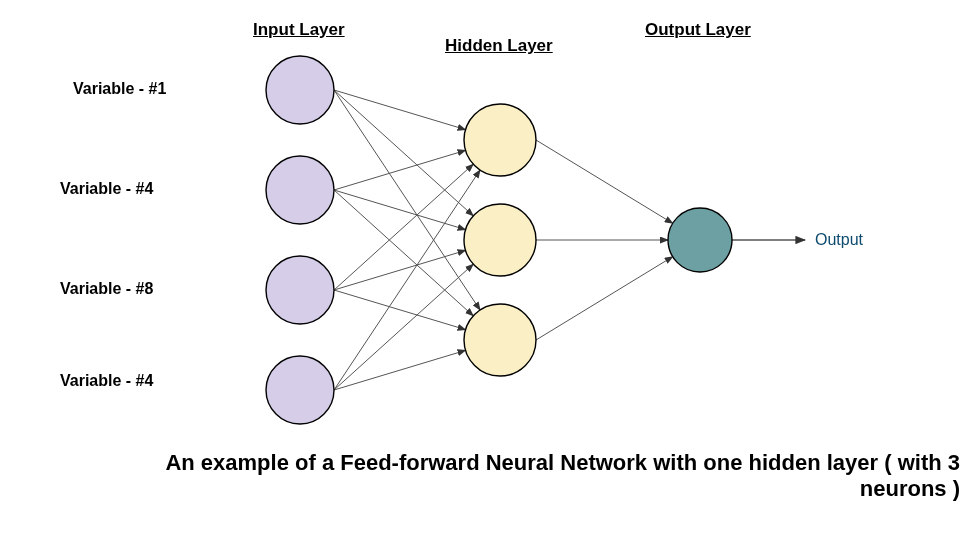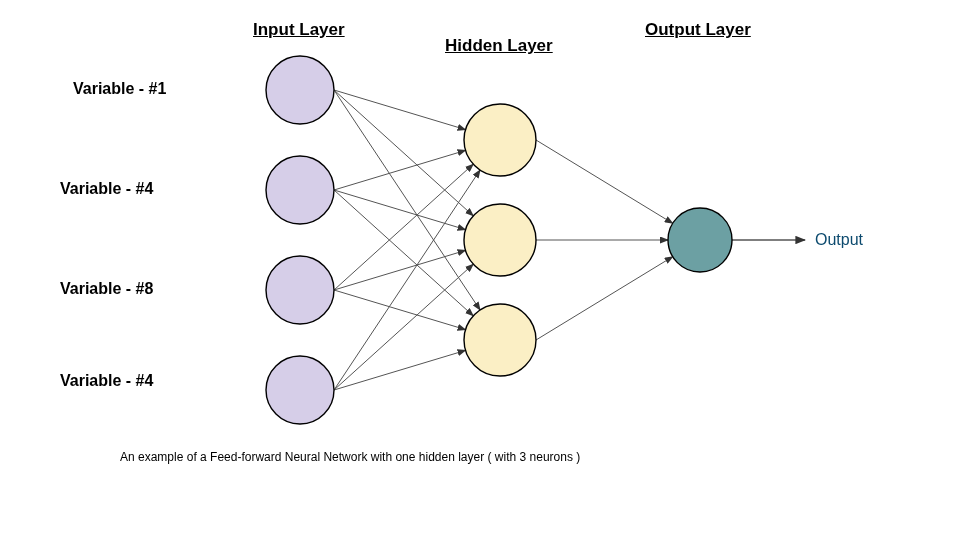--- a/index.html
+++ b/index.html
@@ -26,22 +26,22 @@
       color: #000;
     }
     .output-label {
       position: absolute;
       font-size: 16px;
       font-weight: 500;
       color: #0c4a6e;
     }
     .caption {
       position: absolute;
-      font-size: 12px;
-      font-weight: 400;
+      font-size: 22px;
+      font-weight: 700;
       color: #000;
       text-align: right;
     }
     svg { position: absolute; top: 0; left: 0; }
   </style>
 </head>
 <body>
 
 <div class="layer-header" style="left:253px; top:20px;">Input Layer</div>
 <div class="layer-header" style="left:445px; top:36px;">Hidden Layer</div>

